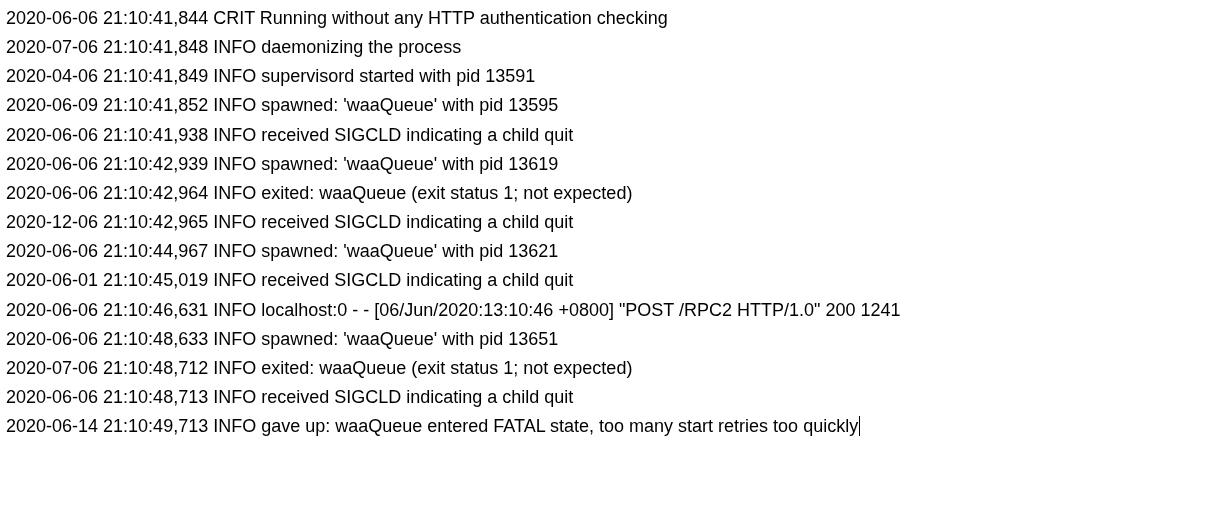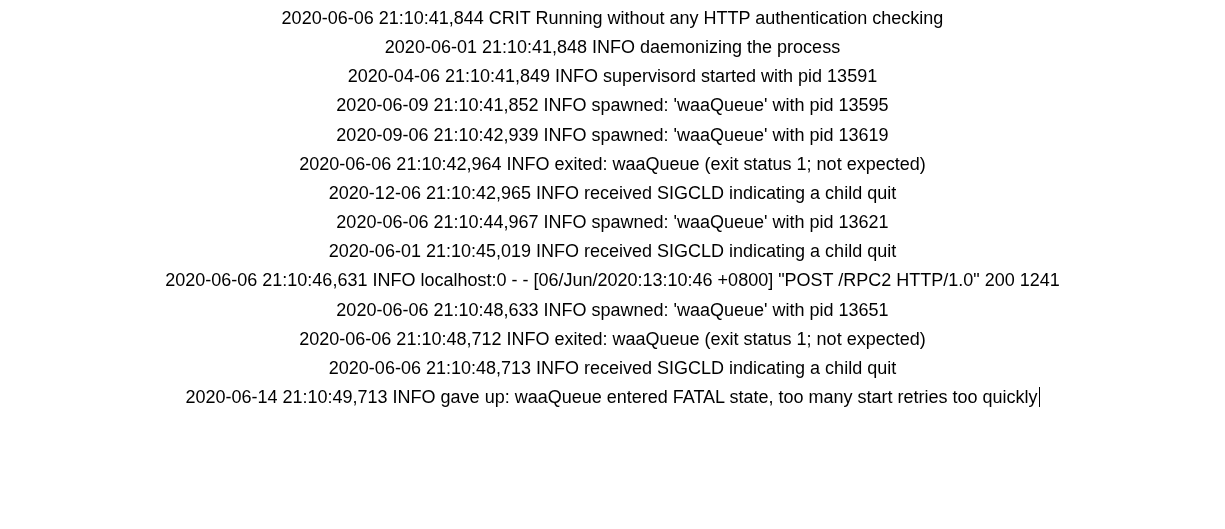--- a/index.html
+++ b/index.html
@@ -16,43 +16,43 @@
       padding: 4px 6px;
       white-space: nowrap;
       width: 1225px;
     }
     .log-container {
       display: flex;
       flex-direction: column;
     }
     .log-line {
       display: block;
-      text-align: center;
     }
     .cursor-line::after {
       content: "";
       display: inline-block;
       width: 0;
       height: 1.1em;
       border-right: 1px solid #000;
       vertical-align: text-bottom;
       margin-left: 1px;
     }
   </style>
 </head>
 <body>
 
 <div class="log-container">
   <span class="log-line">2020-06-06 21:10:41,844 CRIT Running without any HTTP authentication checking</span>
-  <span class="log-line">2020-06-01 21:10:41,848 INFO daemonizing the process</span>
+  <span class="log-line">2020-07-06 21:10:41,848 INFO daemonizing the process</span>
   <span class="log-line">2020-04-06 21:10:41,849 INFO supervisord started with pid 13591</span>
   <span class="log-line">2020-06-09 21:10:41,852 INFO spawned: 'waaQueue' with pid 13595</span>
-  <span class="log-line">2020-09-06 21:10:42,939 INFO spawned: 'waaQueue' with pid 13619</span>
+  <span class="log-line">2020-06-06 21:10:41,938 INFO received SIGCLD indicating a child quit</span>
+  <span class="log-line">2020-06-06 21:10:42,939 INFO spawned: 'waaQueue' with pid 13619</span>
   <span class="log-line">2020-06-06 21:10:42,964 INFO exited: waaQueue (exit status 1; not expected)</span>
   <span class="log-line">2020-12-06 21:10:42,965 INFO received SIGCLD indicating a child quit</span>
   <span class="log-line">2020-06-06 21:10:44,967 INFO spawned: 'waaQueue' with pid 13621</span>
   <span class="log-line">2020-06-01 21:10:45,019 INFO received SIGCLD indicating a child quit</span>
   <span class="log-line">2020-06-06 21:10:46,631 INFO localhost:0 - - [06/Jun/2020:13:10:46 +0800] "POST /RPC2 HTTP/1.0" 200 1241</span>
   <span class="log-line">2020-06-06 21:10:48,633 INFO spawned: 'waaQueue' with pid 13651</span>
-  <span class="log-line">2020-06-06 21:10:48,712 INFO exited: waaQueue (exit status 1; not expected)</span>
+  <span class="log-line">2020-07-06 21:10:48,712 INFO exited: waaQueue (exit status 1; not expected)</span>
   <span class="log-line">2020-06-06 21:10:48,713 INFO received SIGCLD indicating a child quit</span>
   <span class="log-line cursor-line">2020-06-14 21:10:49,713 INFO gave up: waaQueue entered FATAL state, too many start retries too quickly</span>
 </div>
 
 </body></html>

